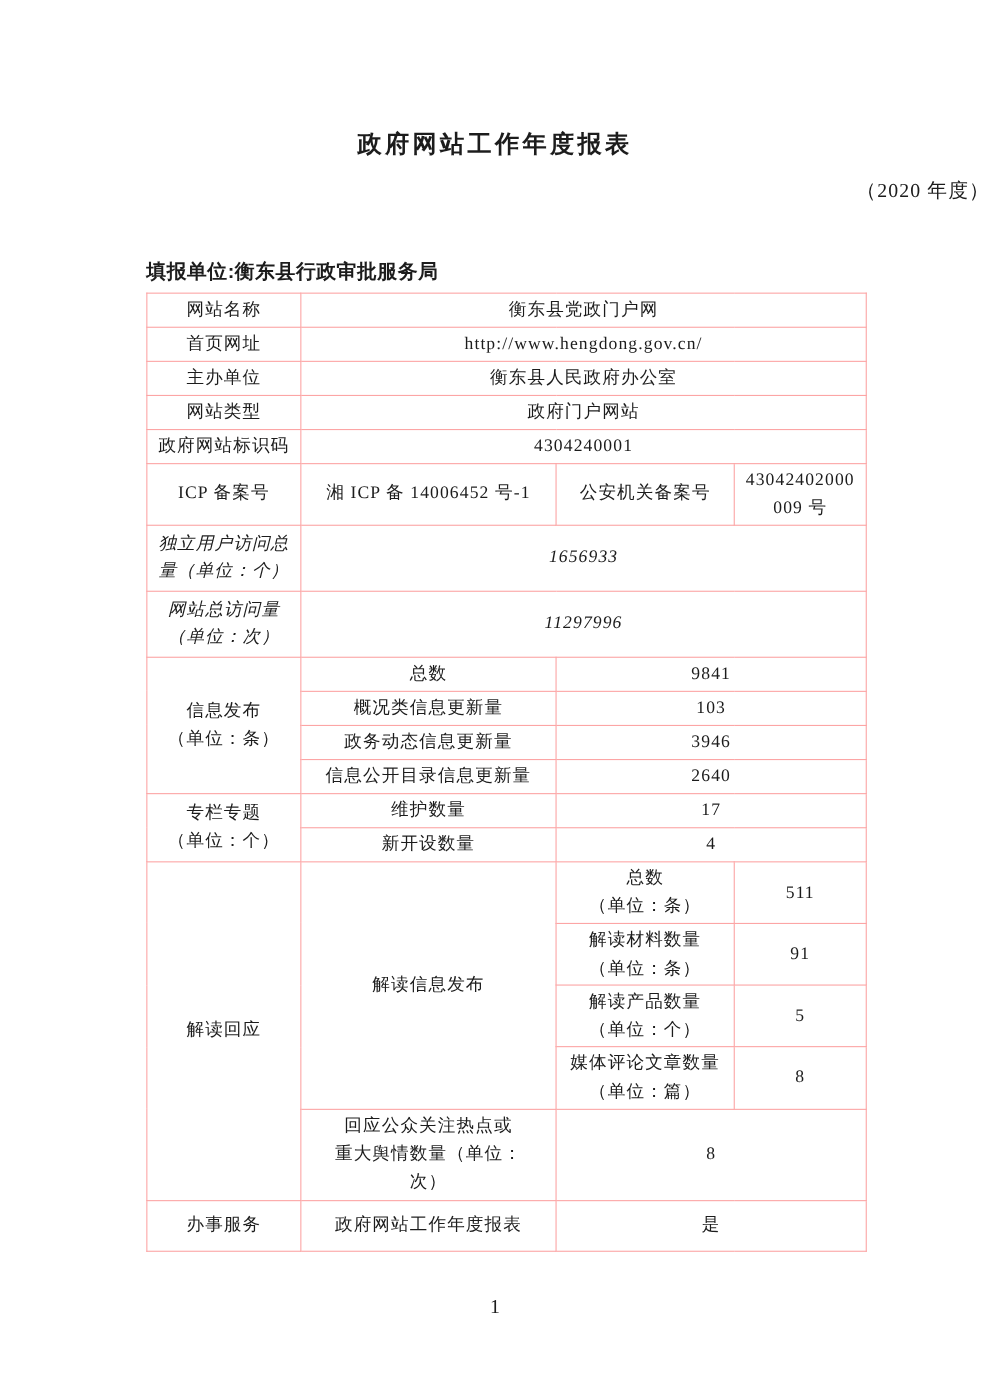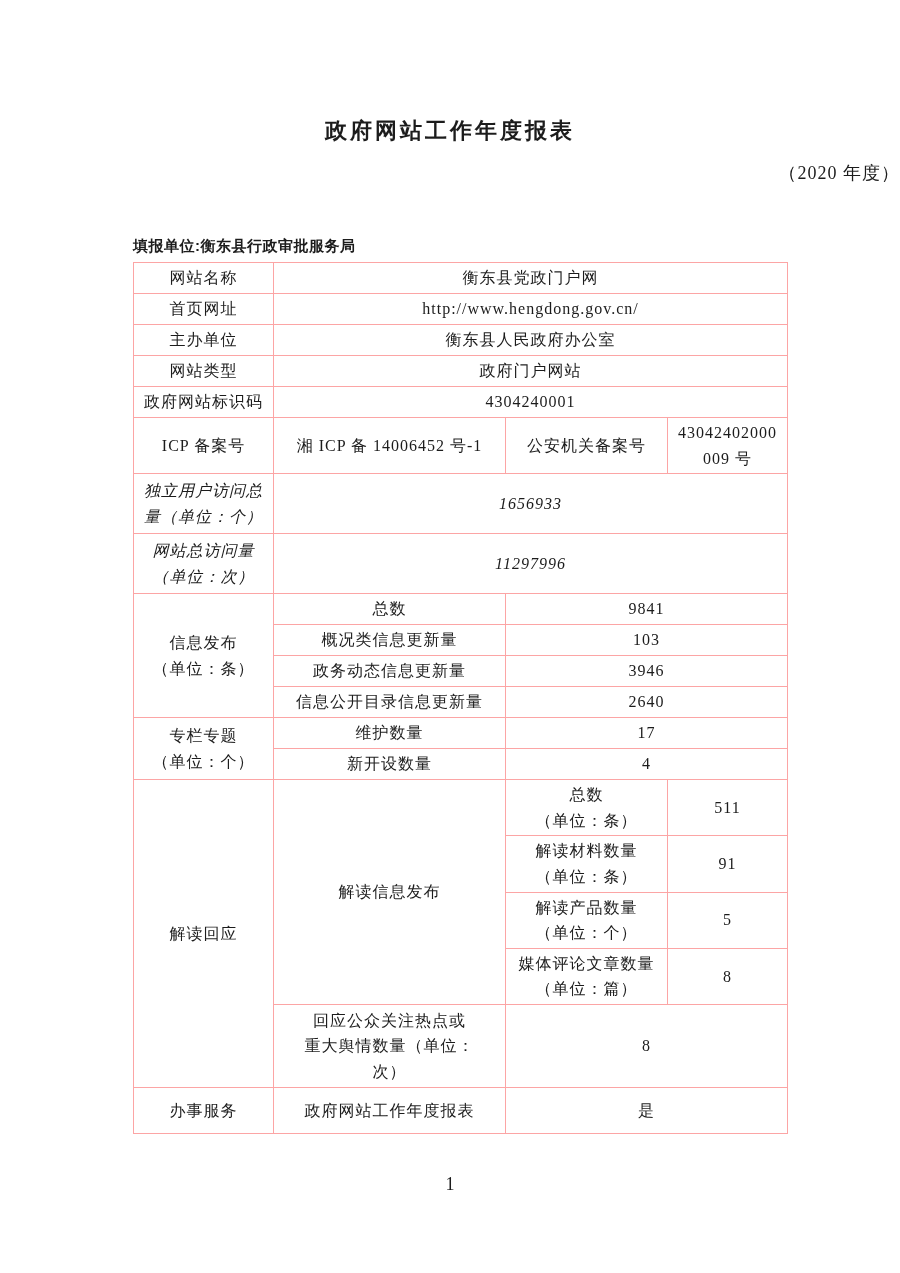--- a/index.html
+++ b/index.html
@@ -25,21 +25,21 @@
     margin-top: 19px;
     text-align: right;
     font-size: 18px;
     letter-spacing: 1px;
     line-height: 1.2;
   }
   .reporting-unit {
     margin: 52px 12px 0 133px;
     font-family: "Liberation Sans", "DejaVu Sans", sans-serif;
     font-weight: bold;
-    font-size: 15px;
+    font-size: 18px;
     letter-spacing: 0.5px;
     line-height: 1.2;
   }
   table.report {
     border-collapse: collapse;
     table-layout: fixed;
     width: 654px;
     margin: 7px 0 0 133px;
   }
   table.report td {

